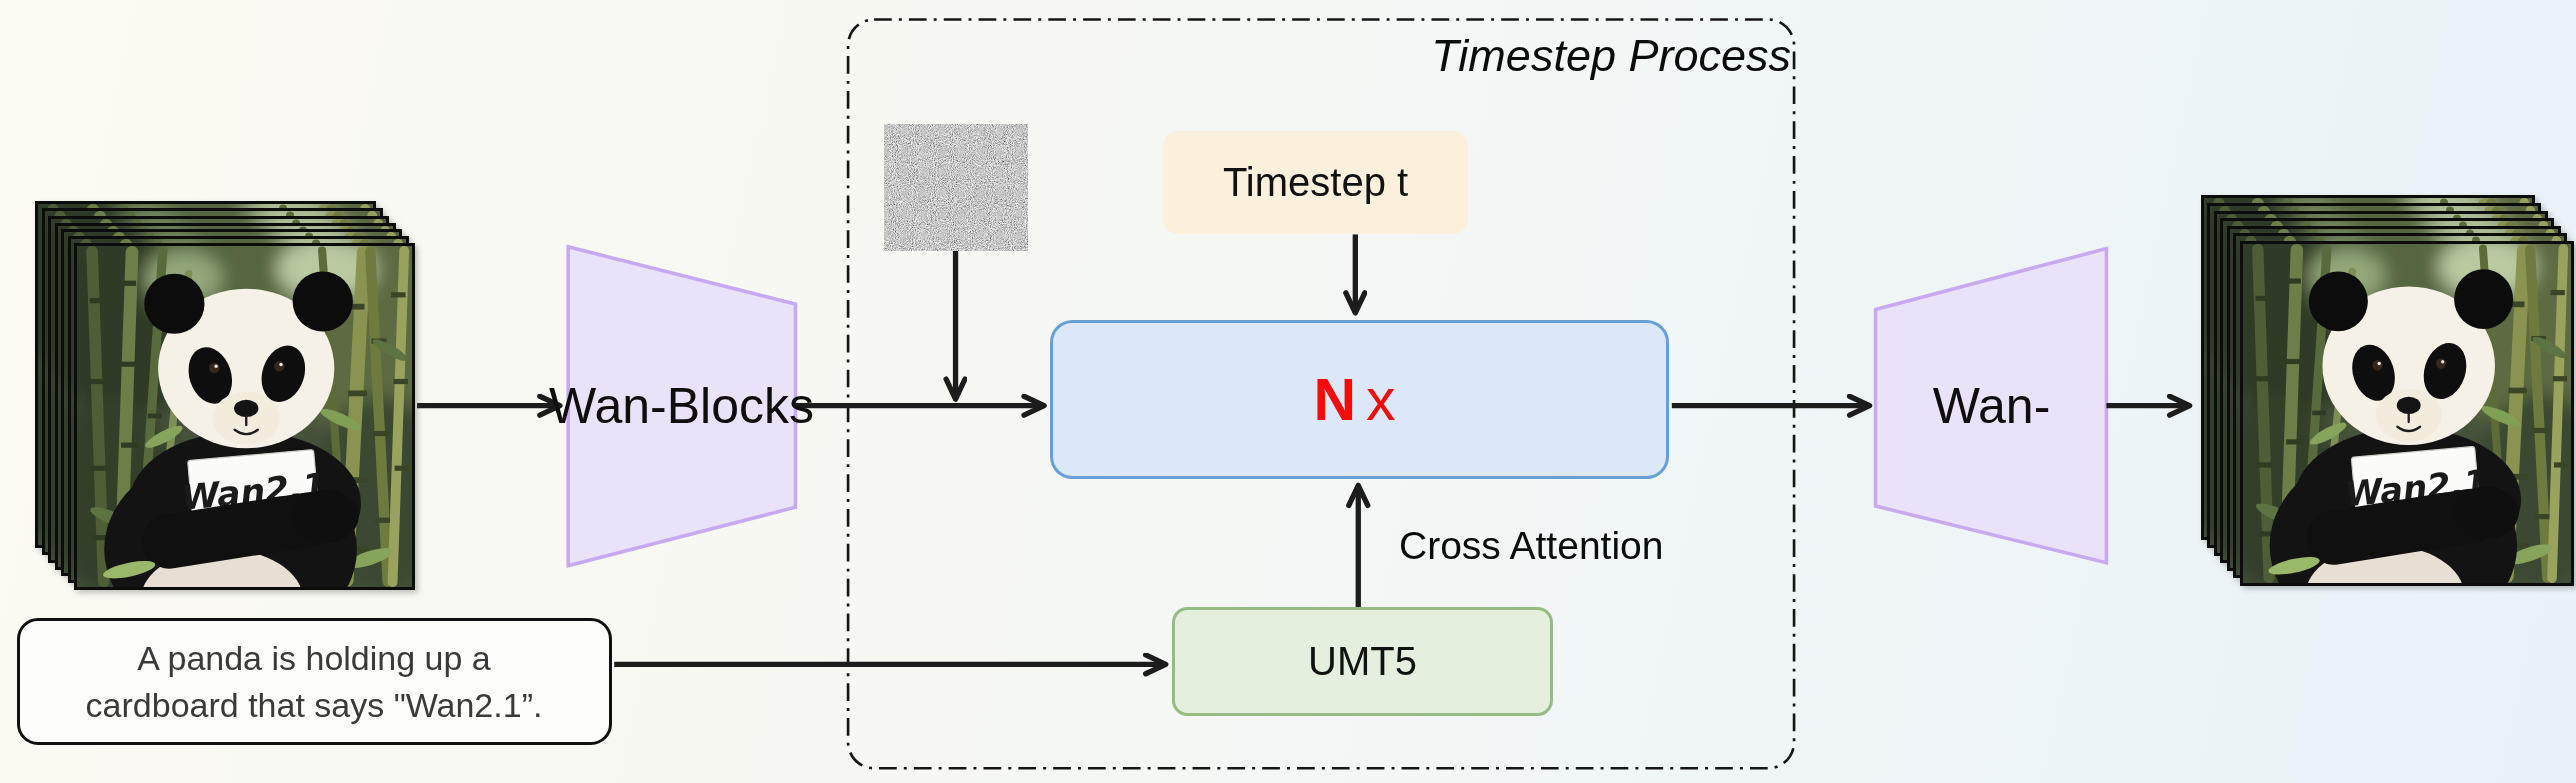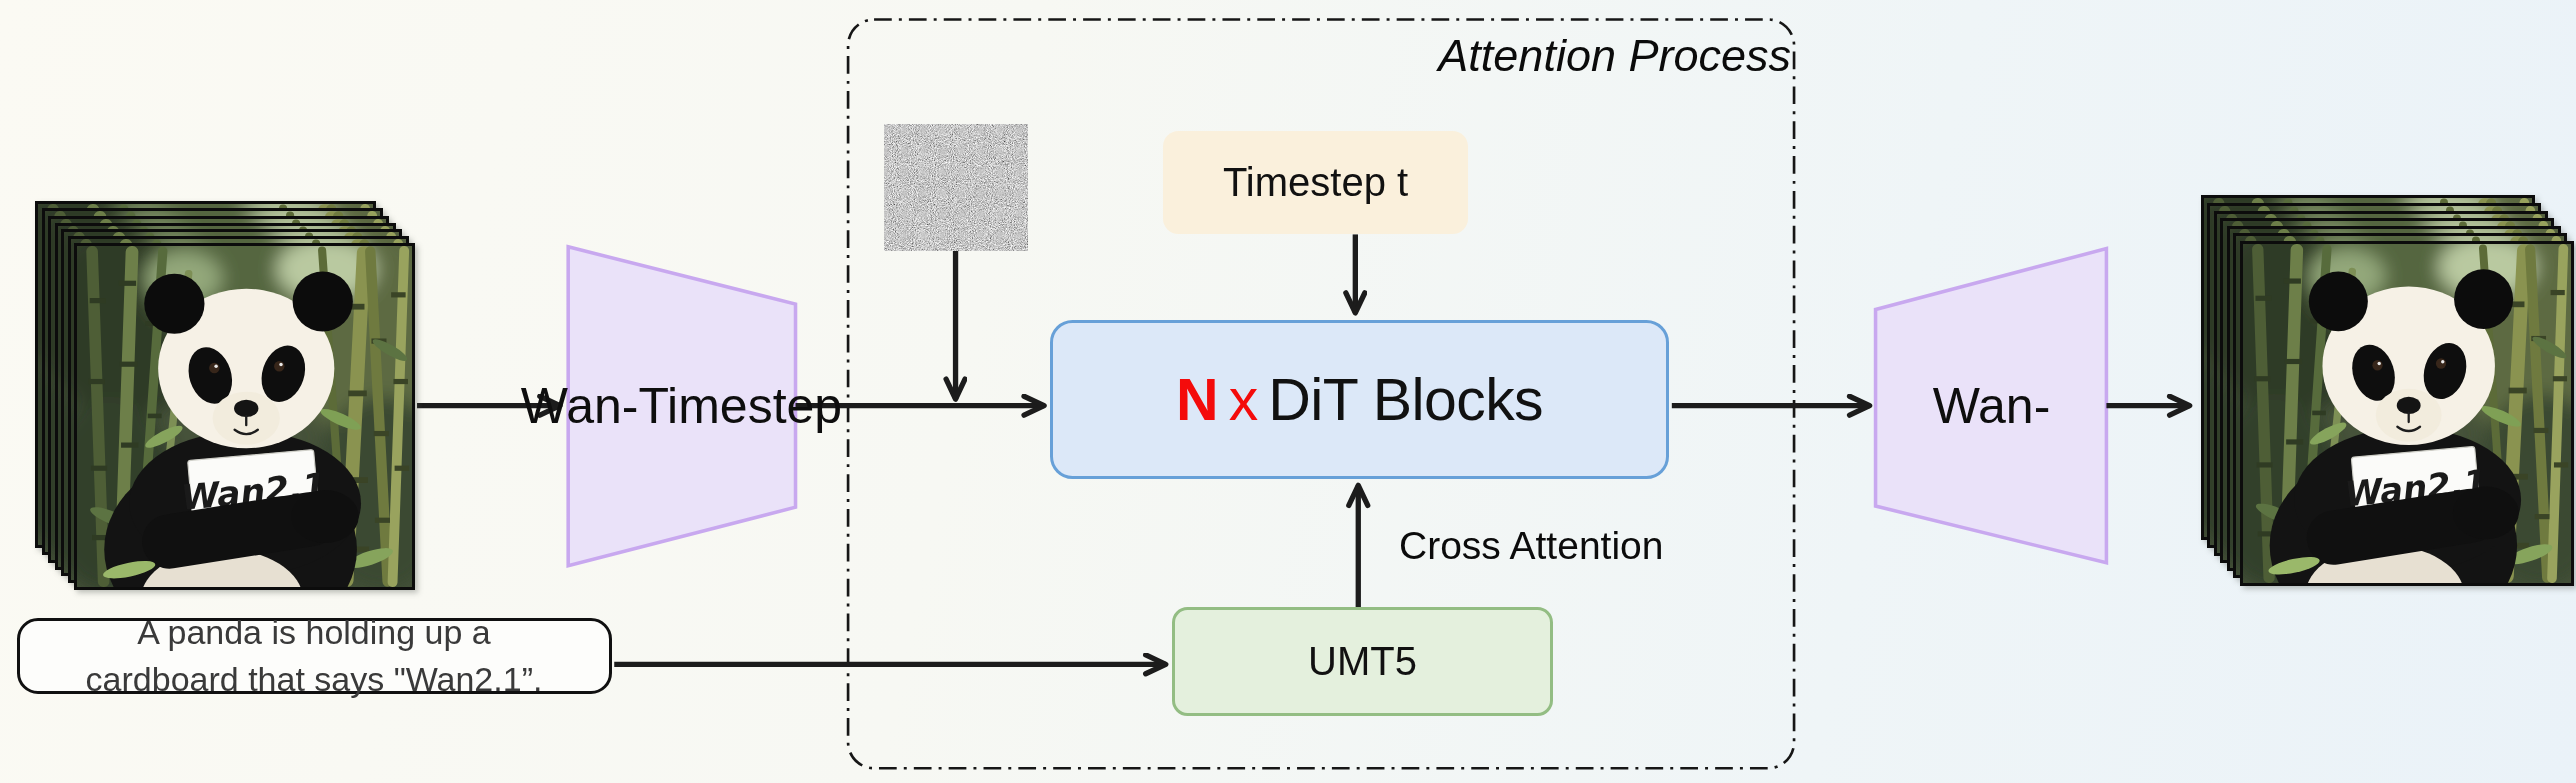--- a/index.html
+++ b/index.html
@@ -249,46 +249,45 @@
           <use href="#pandaScene"></use>
         </svg>
       </div>
     <div class="frame" style="left:2240px;top:241px;width:334px;height:345px;">
         <svg viewBox="0 0 578 590" preserveAspectRatio="none">
           <use href="#pandaScene"></use>
         </svg>
       </div>
   </div>
 
-  <div id="diffusion-title" style="right:785px;top:29.5px;">Attention Process</div>
+  <div id="diffusion-title" style="right:785px;top:29.5px;">Timestep Process</div>
 
   <div class="vae-label" style="left:568px;top:254px;width:227px;height:305px;">
     <span>Wan-</span>
-    <span>Timestep</span>
+    <span>Blocks</span>
   </div>
 
   <div class="vae-label" style="left:1876px;top:254px;width:231px;height:305px;">
     <span>Wan-</span>
   </div>
 
   <div id="timestep-box" class="node" style="left:1163px;top:131px;width:305px;height:103px;">
     <span>Timestep t</span>
   </div>
 
   <div id="dit-box" class="node" style="left:1050px;top:320px;width:619px;height:159px;">
     <span class="red-n">N</span>
     <span class="red-x">x</span>
-    <span>DiT Blocks</span>
   </div>
 
   <div id="cross-attention-label" style="left:1387px;top:524px;margin-left:12px;">Cross Attention</div>
 
   <div id="umt5-box" class="node" style="left:1172px;top:607px;width:381px;height:109px;">
     <span>UMT5</span>
   </div>
 
-  <div id="caption-box" class="node" style="left:16.5px;top:618px;width:595px;height:76px;">
+  <div id="caption-box" class="node" style="left:16.5px;top:618px;width:595px;height:127px;">
     <span>A panda is holding up a</span>
     <span>cardboard that says "Wan2.1”.</span>
   </div>
 
 </div>
 
 
 </body></html>

